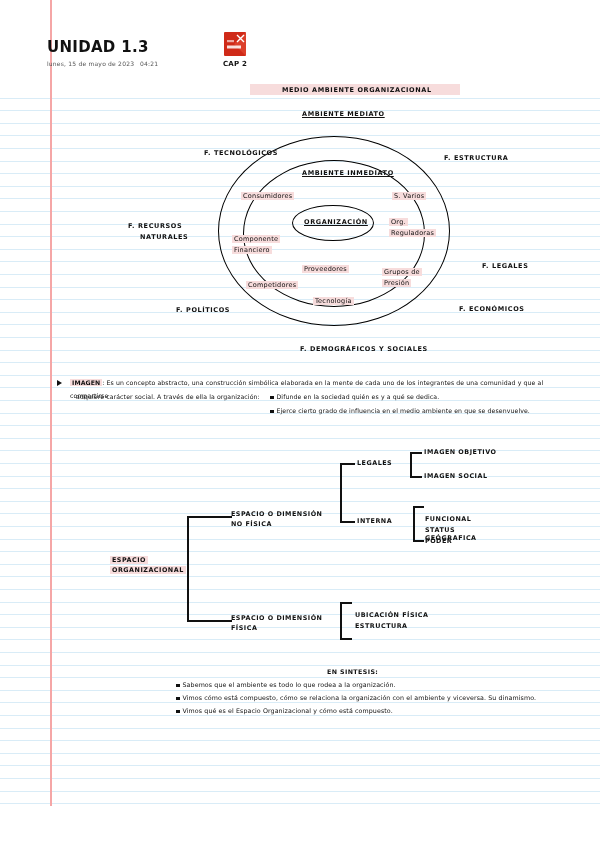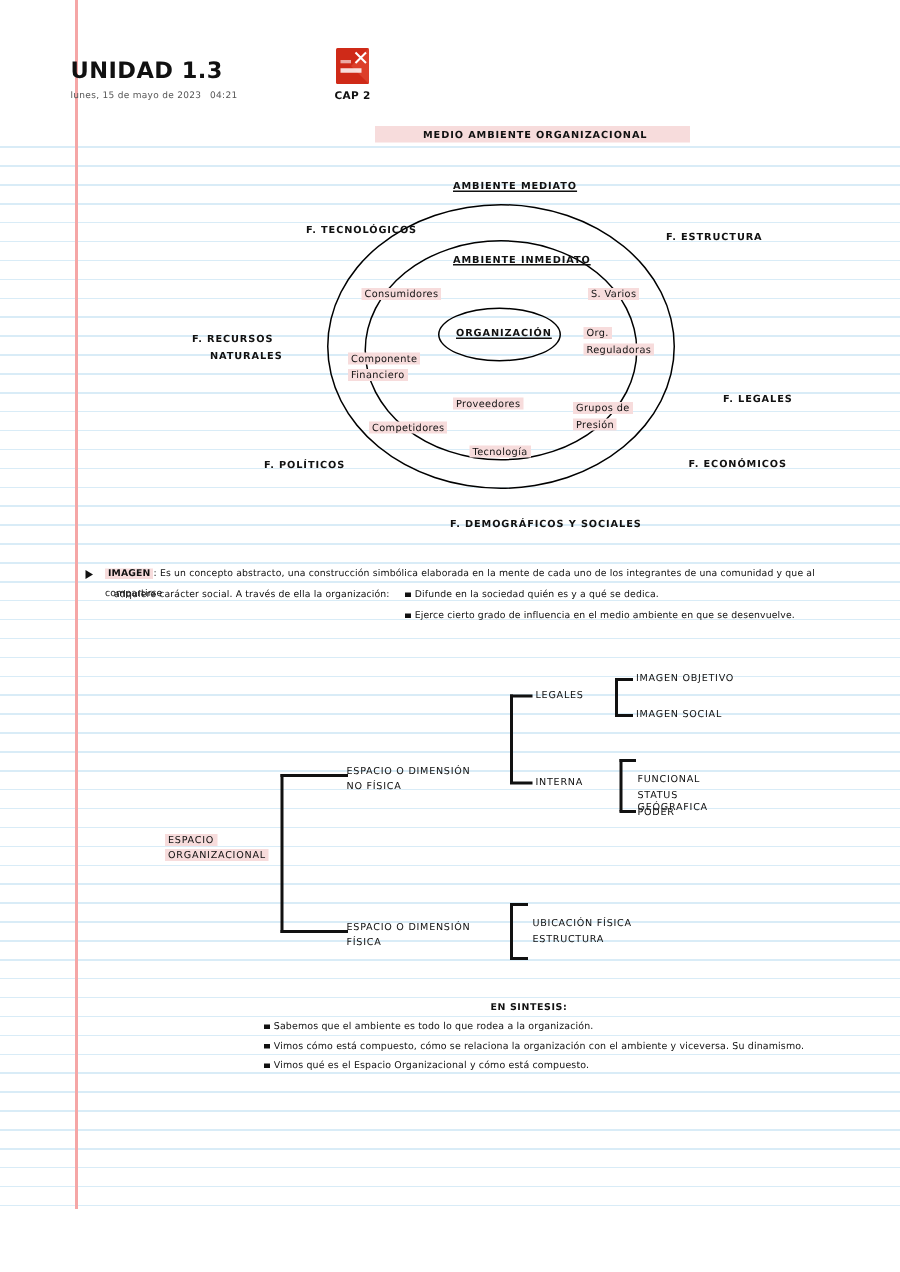--- a/index.html
+++ b/index.html
@@ -103,21 +103,21 @@
     margin-right:3px;vertical-align:middle;
   }
 
   
   .ln{position:absolute;background:#111;}
   .lnv{width:1.6px;}
   .lnh{height:1.6px;}
 
   .tree-lbl{
     position:absolute;font-size:6.4px;color:#111;
-    letter-spacing:.5px;line-height:9.5px;font-weight:normal;
+    letter-spacing:.5px;line-height:9.5px;font-weight:bold;
     white-space:nowrap;
   }
 
   
   .syn-title{
     position:absolute;font-size:6.3px;font-weight:bold;color:#111;
     letter-spacing:.4px;
   }
   .syn-item{
     position:absolute;font-size:6.3px;color:#111;letter-spacing:.1px;
@@ -153,21 +153,21 @@
     </div>
     <div class="cap-label">CAP 2</div>
 
     <div class="band" style="left:250px;top:84px;width:210px;"></div>
     <div class="nt caps" style="left:282px;top:86px;">MEDIO AMBIENTE ORGANIZACIONAL</div>
 
     <div class="circ" style="left:218px;top:136px;width:230px;height:188px;"></div>
     <div class="circ" style="left:243px;top:160px;width:180px;height:145px;"></div>
     <div class="ellipse" style="left:292px;top:205px;width:80px;height:34px;"></div>
 
-    <div class="nt caps ul" style="left:302px;top:120px;">AMBIENTE MEDIATO</div>
+    <div class="nt caps ul" style="left:302px;top:110px;">AMBIENTE MEDIATO</div>
     <div class="nt caps ul" style="left:302px;top:169px;">AMBIENTE INMEDIATO</div>
     <div class="nt caps ul" style="left:304px;top:218px;">ORGANIZACIÓN</div>
 
     <div class="nt caps" style="left:170px;top:149px;padding-left:34px;">F. TECNOLÓGICOS</div>
     <div class="nt caps" style="left:444px;top:154px;">F. ESTRUCTURA</div>
     <div class="nt caps" style="left:128px;top:222px;">F. RECURSOS</div>
     <div class="nt caps" style="left:140px;top:233px;">NATURALES</div>
     <div class="nt caps" style="left:482px;top:230px;margin-top:32px;">F. LEGALES</div>
     <div class="nt caps" style="left:176px;top:306px;">F. POLÍTICOS</div>
     <div class="nt caps" style="left:459px;top:305px;">F. ECONÓMICOS</div>

